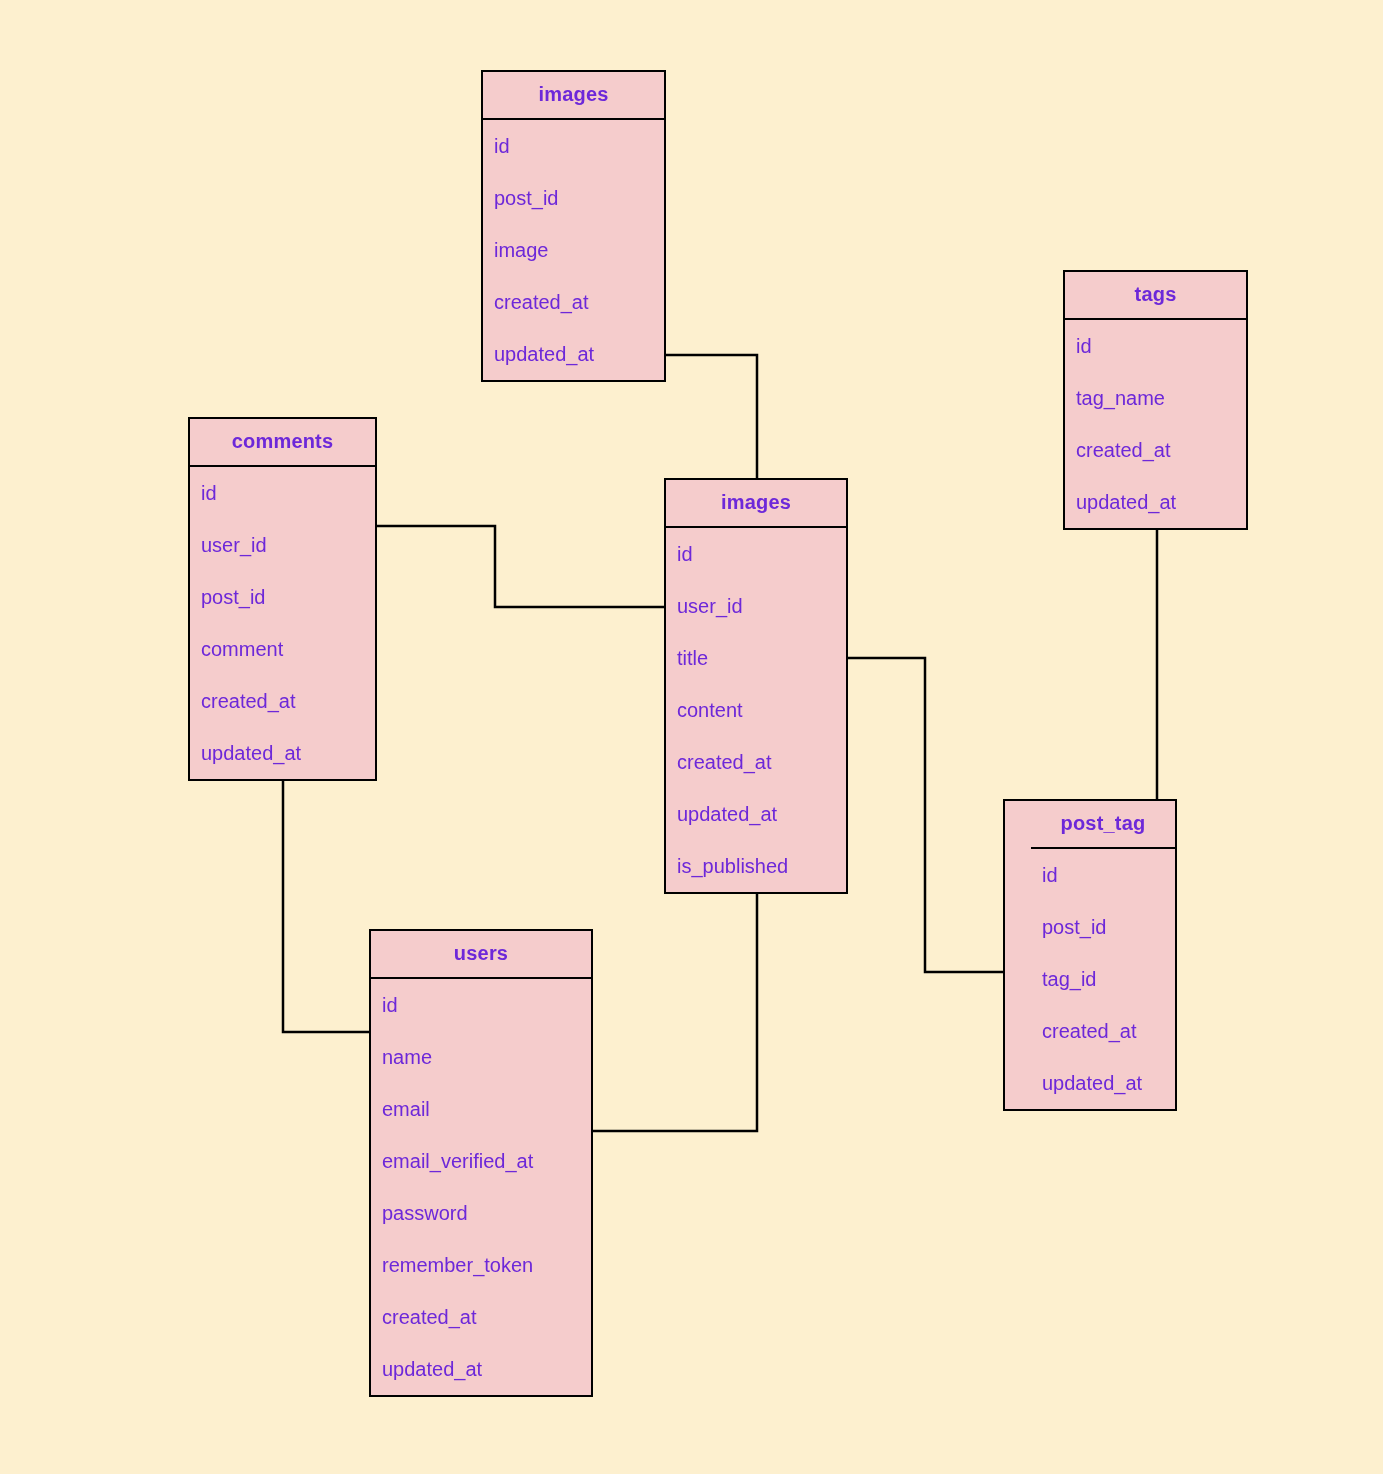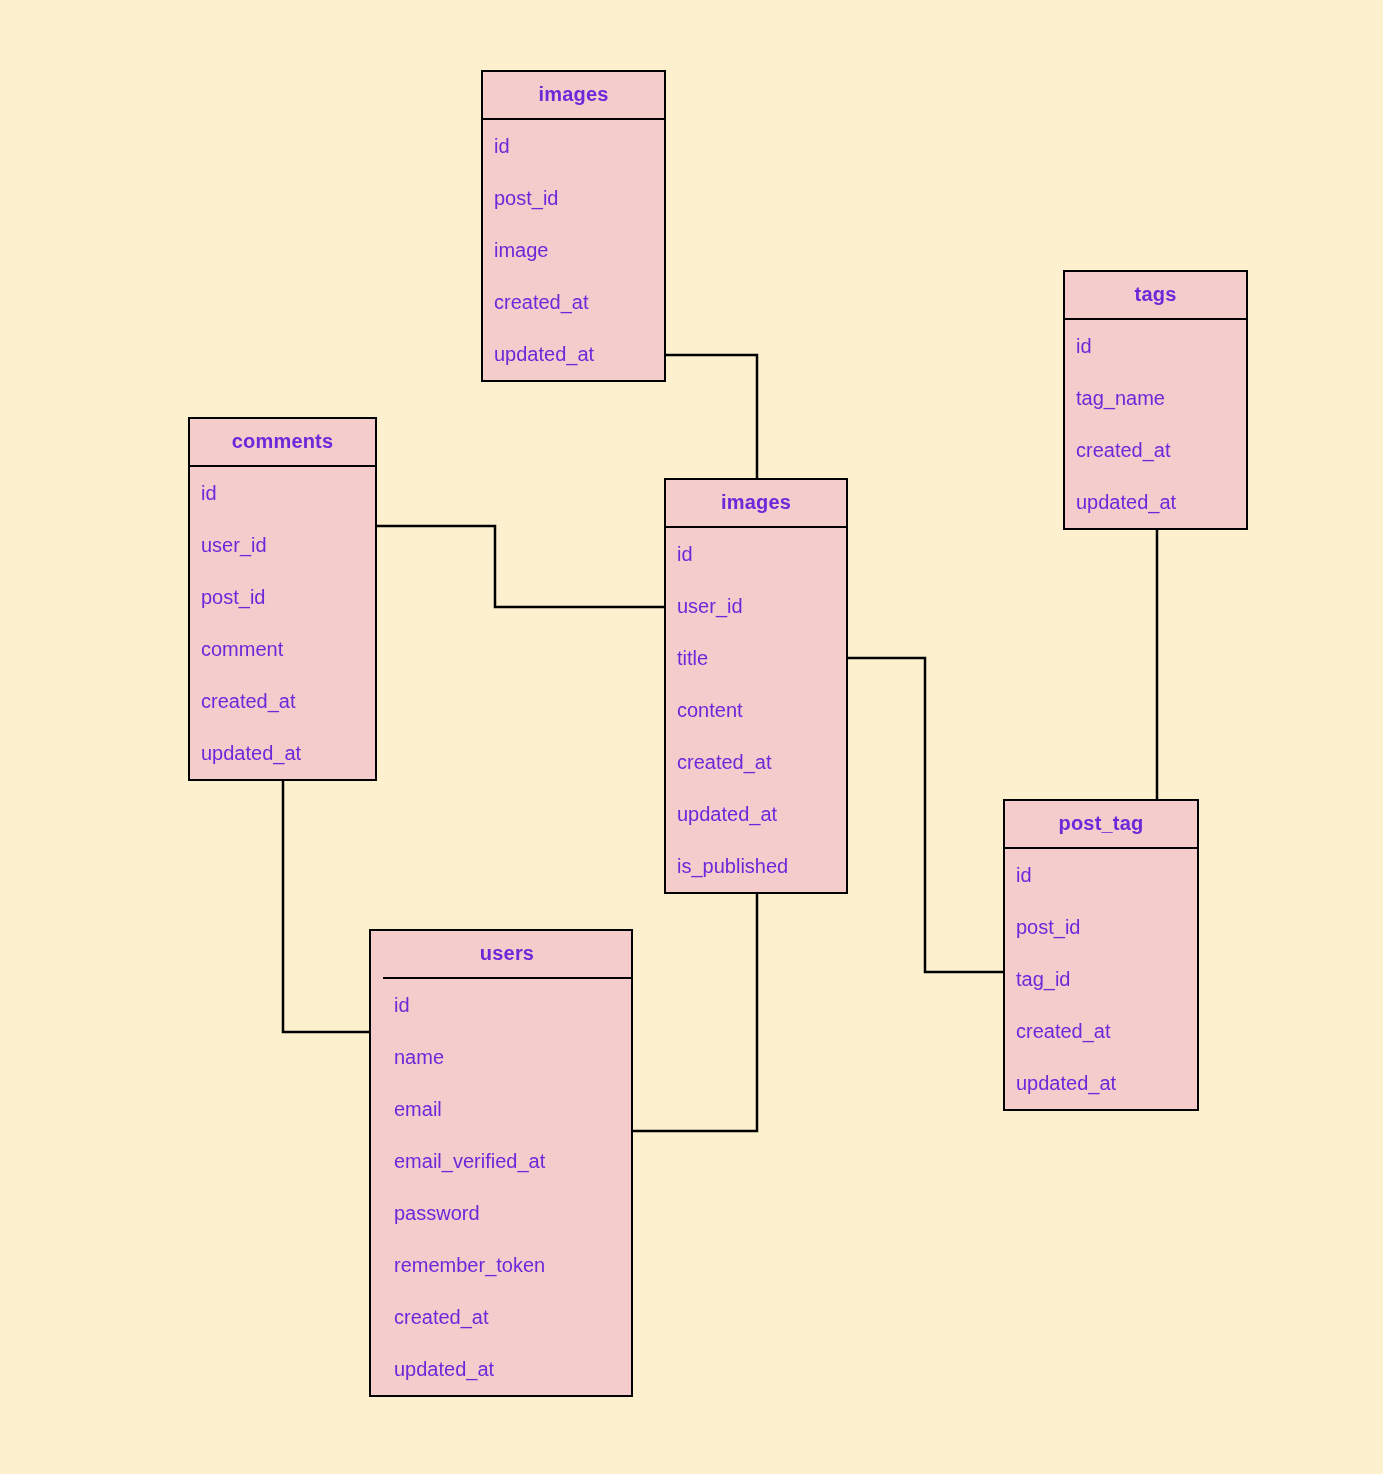--- a/index.html
+++ b/index.html
@@ -108,31 +108,31 @@
         <div class="entity-fields">
           <div class="field-row">id</div>
           <div class="field-row">user_id</div>
           <div class="field-row">title</div>
           <div class="field-row">content</div>
           <div class="field-row">created_at</div>
           <div class="field-row">updated_at</div>
           <div class="field-row">is_published</div>
         </div>
       </div>
-      <div class="entity-table" style="left: 1003px; top: 799px; width: 196px;">
+      <div class="entity-table" style="left: 1003px; top: 799px; width: 174px; padding-left: 26px;">
         <div class="entity-header">post_tag</div>
         <div class="entity-fields">
           <div class="field-row">id</div>
           <div class="field-row">post_id</div>
           <div class="field-row">tag_id</div>
           <div class="field-row">created_at</div>
           <div class="field-row">updated_at</div>
         </div>
       </div>
-      <div class="entity-table" style="left: 369px; top: 929px; width: 264px; padding-left: 12px;">
+      <div class="entity-table" style="left: 369px; top: 929px; width: 224px;">
         <div class="entity-header">users</div>
         <div class="entity-fields">
           <div class="field-row">id</div>
           <div class="field-row">name</div>
           <div class="field-row">email</div>
           <div class="field-row">email_verified_at</div>
           <div class="field-row">password</div>
           <div class="field-row">remember_token</div>
           <div class="field-row">created_at</div>
           <div class="field-row">updated_at</div>

